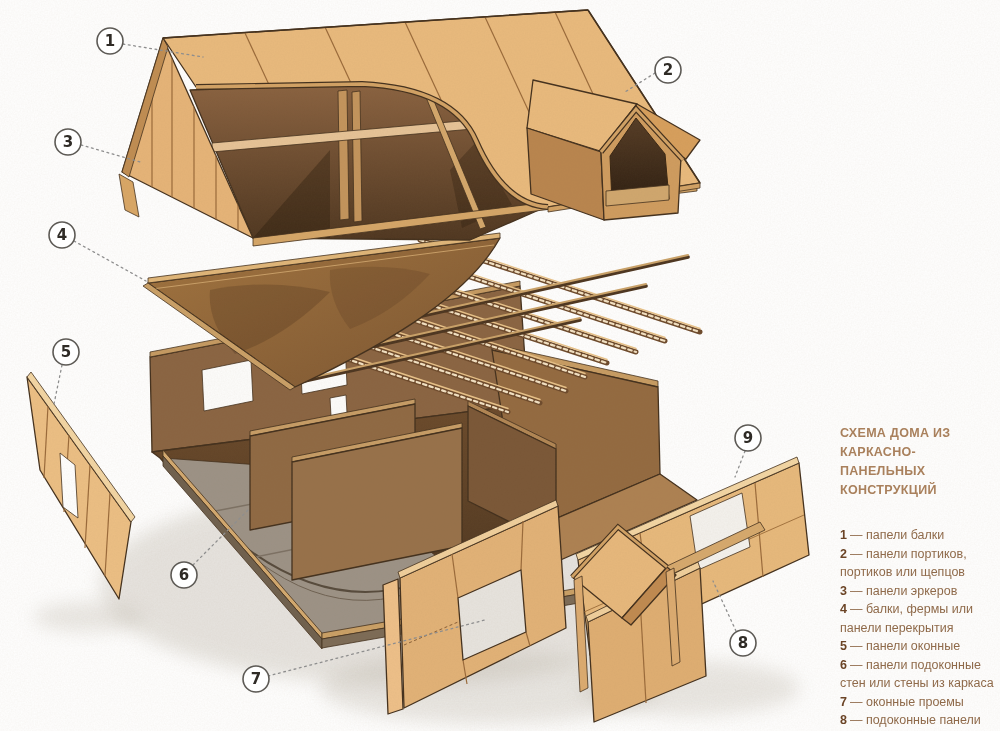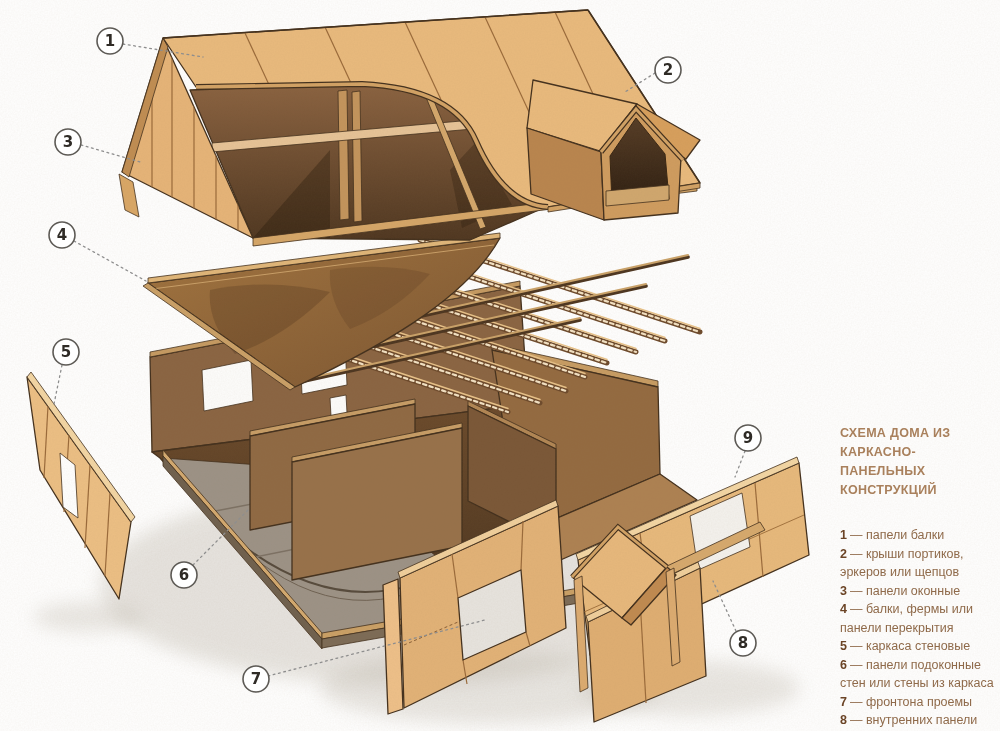--- a/index.html
+++ b/index.html
@@ -308,23 +308,23 @@
   </g>
 </svg>
 
 <div id="legend">
   <div class="lg-title">
     <div>СХЕМА ДОМА ИЗ КАРКАСНО-</div>
     <div>ПАНЕЛЬНЫХ КОНСТРУКЦИЙ</div>
   </div>
   <div class="lg-items">
     <div class="lg-item"><b>1</b><span>— папели балки</span></div>
-    <div class="lg-item"><b>2</b><span>— крыши портиков, эркеров или щепцов</span></div>
-    <div class="lg-item"><b>3</b><span>— панели оконные</span></div>
+    <div class="lg-item"><b>2</b><span>— панели портиков, портиков или щепцов</span></div>
+    <div class="lg-item"><b>3</b><span>— панели эркеров</span></div>
     <div class="lg-item"><b>4</b><span>— балки, фермы или панели перекрытия</span></div>
-    <div class="lg-item"><b>5</b><span>— каркаса стеновые</span></div>
+    <div class="lg-item"><b>5</b><span>— панели оконные</span></div>
     <div class="lg-item"><b>6</b><span>— панели подоконные стен или стены из каркаса</span></div>
-    <div class="lg-item"><b>7</b><span>— фронтона проемы</span></div>
-    <div class="lg-item"><b>8</b><span>— внутренних панели</span></div>
+    <div class="lg-item"><b>7</b><span>— оконные проемы</span></div>
+    <div class="lg-item"><b>8</b><span>— подоконные панели</span></div>
     <div class="lg-item"></div>
   </div>
 </div>
 </div>
 
 </body></html>

